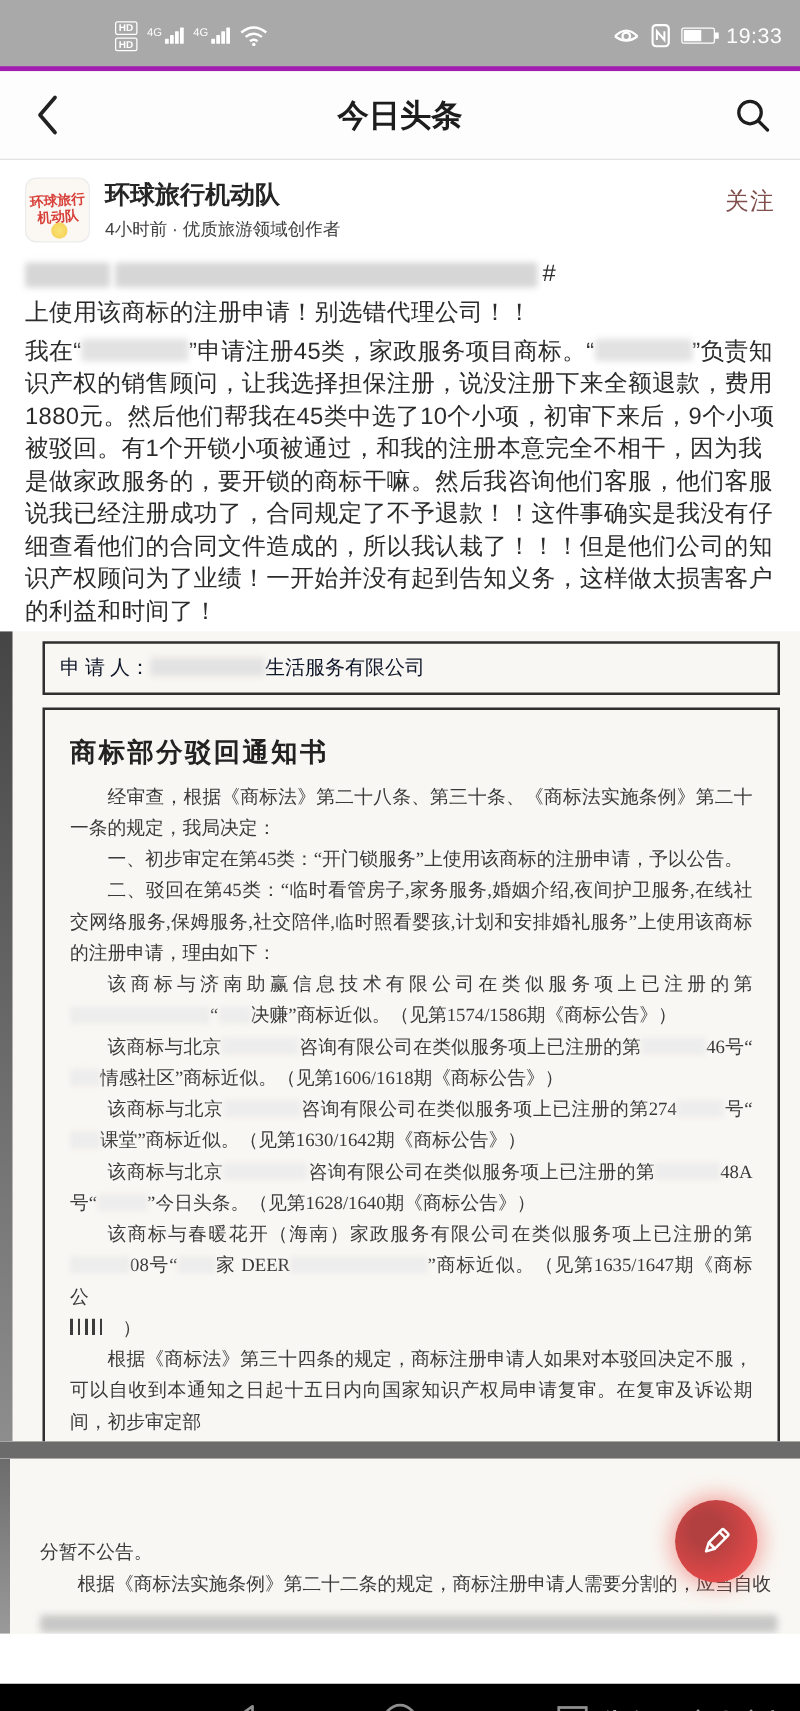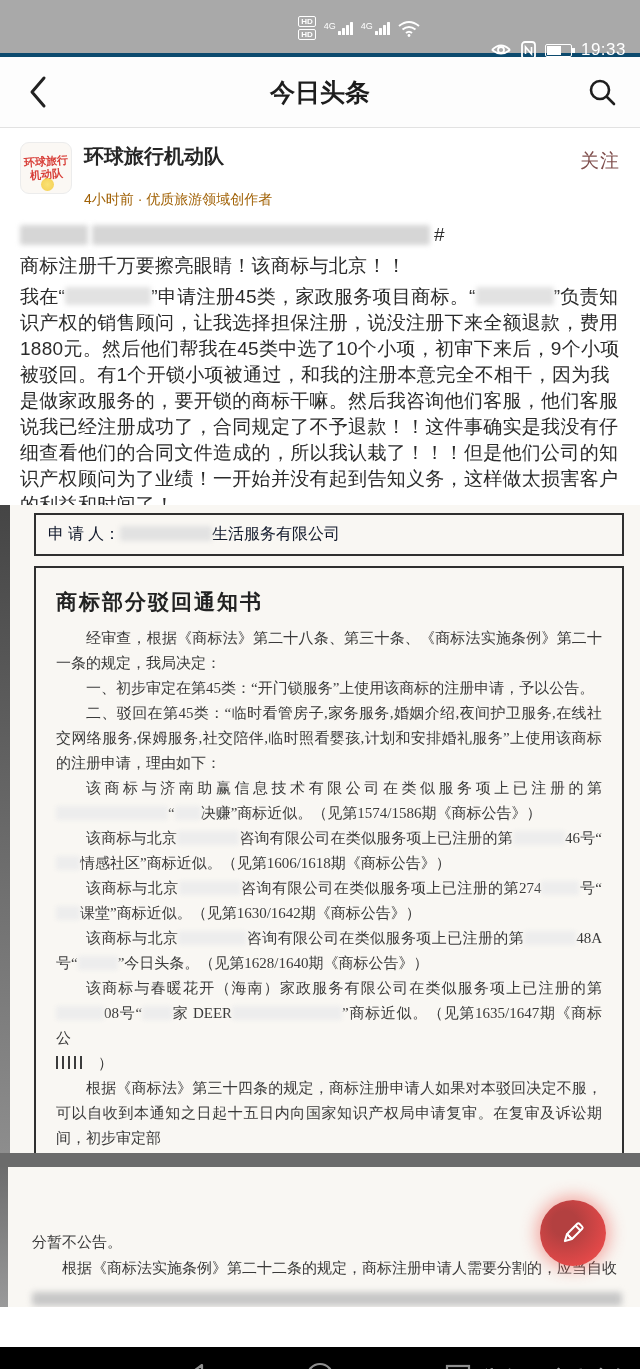--- a/index.html
+++ b/index.html
@@ -1,22 +1,22 @@
 <!DOCTYPE html>
 <html><head>
 <meta charset="utf-8">
 <style>
   html,body{margin:0;padding:0;background:#e9e9e9;}
   *{box-sizing:border-box;}
   .screen{position:relative;width:640px;height:1369px;margin:0 auto;background:#ffffff;overflow:hidden;
           font-family:"Liberation Sans","DejaVu Sans",sans-serif;}
 
   
-  .status-bar{height:57px;background:#a9a9a9;border-bottom:4px solid #0c4a6e;display:flex;align-items:center;
-              color:#fff;padding:16px 14px 0 92px;flex-direction:column;}
+  .status-bar{height:57px;background:#a9a9a9;border-bottom:4px solid #a21caf;display:flex;align-items:center;
+              color:#fff;padding:4px 14px 0 92px;}
   .sb-left{display:flex;align-items:center;gap:8px;}
   .hd-stack{display:flex;flex-direction:column;gap:2px;}
   .hd-badge{font-size:8px;font-weight:bold;border:1px solid #fff;border-radius:2px;padding:0 2px;line-height:9px;color:#fff;}
   .sig{display:flex;align-items:flex-end;gap:1px;}
   .sig .g{font-size:9px;line-height:9px;margin-right:1px;align-self:flex-start;}
   .bar{width:3px;background:#fff;display:inline-block;border-radius:0.5px;}
   .sb-right{margin-left:auto;display:flex;align-items:center;gap:9px;}
   .battery{position:relative;width:27px;height:13px;border:1.5px solid #fff;border-radius:2px;}
   .battery::after{content:"";position:absolute;right:-4px;top:3px;width:2.5px;height:5px;background:#fff;}
   .battery .fill{position:absolute;left:1px;top:1px;bottom:1px;width:55%;background:#fff;}
@@ -32,21 +32,21 @@
   
   .post{height:377px;overflow:hidden;padding:0 20px;background:#fff;}
   .post-head{display:flex;align-items:flex-start;margin-top:14px;}
   .avatar{position:relative;width:52px;height:52px;border:1px solid #ececec;border-radius:9px;background:#fbf8f4;
           display:flex;flex-direction:column;align-items:center;justify-content:center;overflow:hidden;}
   .avatar .l{font-size:11px;font-weight:bold;color:#d8403a;line-height:13px;transform:rotate(-4deg);}
   .avatar .blob{position:absolute;bottom:2px;left:20px;width:13px;height:13px;border-radius:50%;
                 background:radial-gradient(circle,#f9e067,#f4c93f);opacity:.9;}
   .post-id{margin-left:12px;flex:1;}
   .post-name{font-size:20px;font-weight:bold;color:#252525;line-height:24px;margin-top:2px;}
-  .post-meta{font-size:14px;color:#a16207;margin-top:23px;}
+  .post-meta{font-size:14px;color:#404040;margin-top:7px;}
   .follow{font-size:19px;color:#80504e;margin-top:6px;letter-spacing:1px;}
   .topic-line{margin-top:13px;height:26px;display:flex;align-items:center;gap:4px;font-size:19px;color:#2c2c2c;}
   .post-body p{margin:5px 0 0;font-size:19px;line-height:26px;color:#2b2b2b;letter-spacing:0.3px;}
 
   .redact{display:inline-block;height:0.95em;background:#e2e2e2;border-radius:2px;filter:blur(2.5px);
           vertical-align:-0.12em;}
   .topic-line .redact{background:#d6d6d6;height:20px;}
 
   
   .photo{position:relative;background:#f9f7f3;overflow:hidden;
@@ -173,21 +173,21 @@
       <div class="follow">关注</div>
     </div>
 
     <div class="topic-line">
         <span class="redact" style="width: 68px;"></span>
         <span class="redact" style="width: 338px;"></span>
         <span>#</span>
       </div>
 
     <div class="post-body">
-        <p class=""><span>商标注册千万要擦亮眼睛！该商标与北京！！</span></p>
+        <p class=""><span>上使用该商标的注册申请！别选错代理公司！！</span></p>
         <p class=""><span>我在“</span><span class="redact" style="width: 86px;"></span><span>”申请注册45类，家政服务项目商标。“</span><span class="redact" style="width: 78px;"></span><span>”负责知识产权的销售顾问，让我选择担保注册，说没注册下来全额退款，费用1880元。然后他们帮我在45类中选了10个小项，初审下来后，9个小项被驳回。有1个开锁小项被通过，和我的注册本意完全不相干，因为我是做家政服务的，要开锁的商标干嘛。然后我咨询他们客服，他们客服说我已经注册成功了，合同规定了不予退款！！这件事确实是我没有仔细查看他们的合同文件造成的，所以我认栽了！！！但是他们公司的知识产权顾问为了业绩！一开始并没有起到告知义务，这样做太损害客户的利益和时间了！</span></p>
       </div>
   </div>
 
   <div class="photo photo1">
     <div class="edge"></div>
     <div class="paper">
       <div class="doc-box applicant-box"><span>申 请 人：</span><span class="redact" style="width: 92px;"></span><span>生活服务有限公司</span></div>
       <div class="doc-box main-box">
         <div class="doc-title">商标部分驳回通知书</div>

